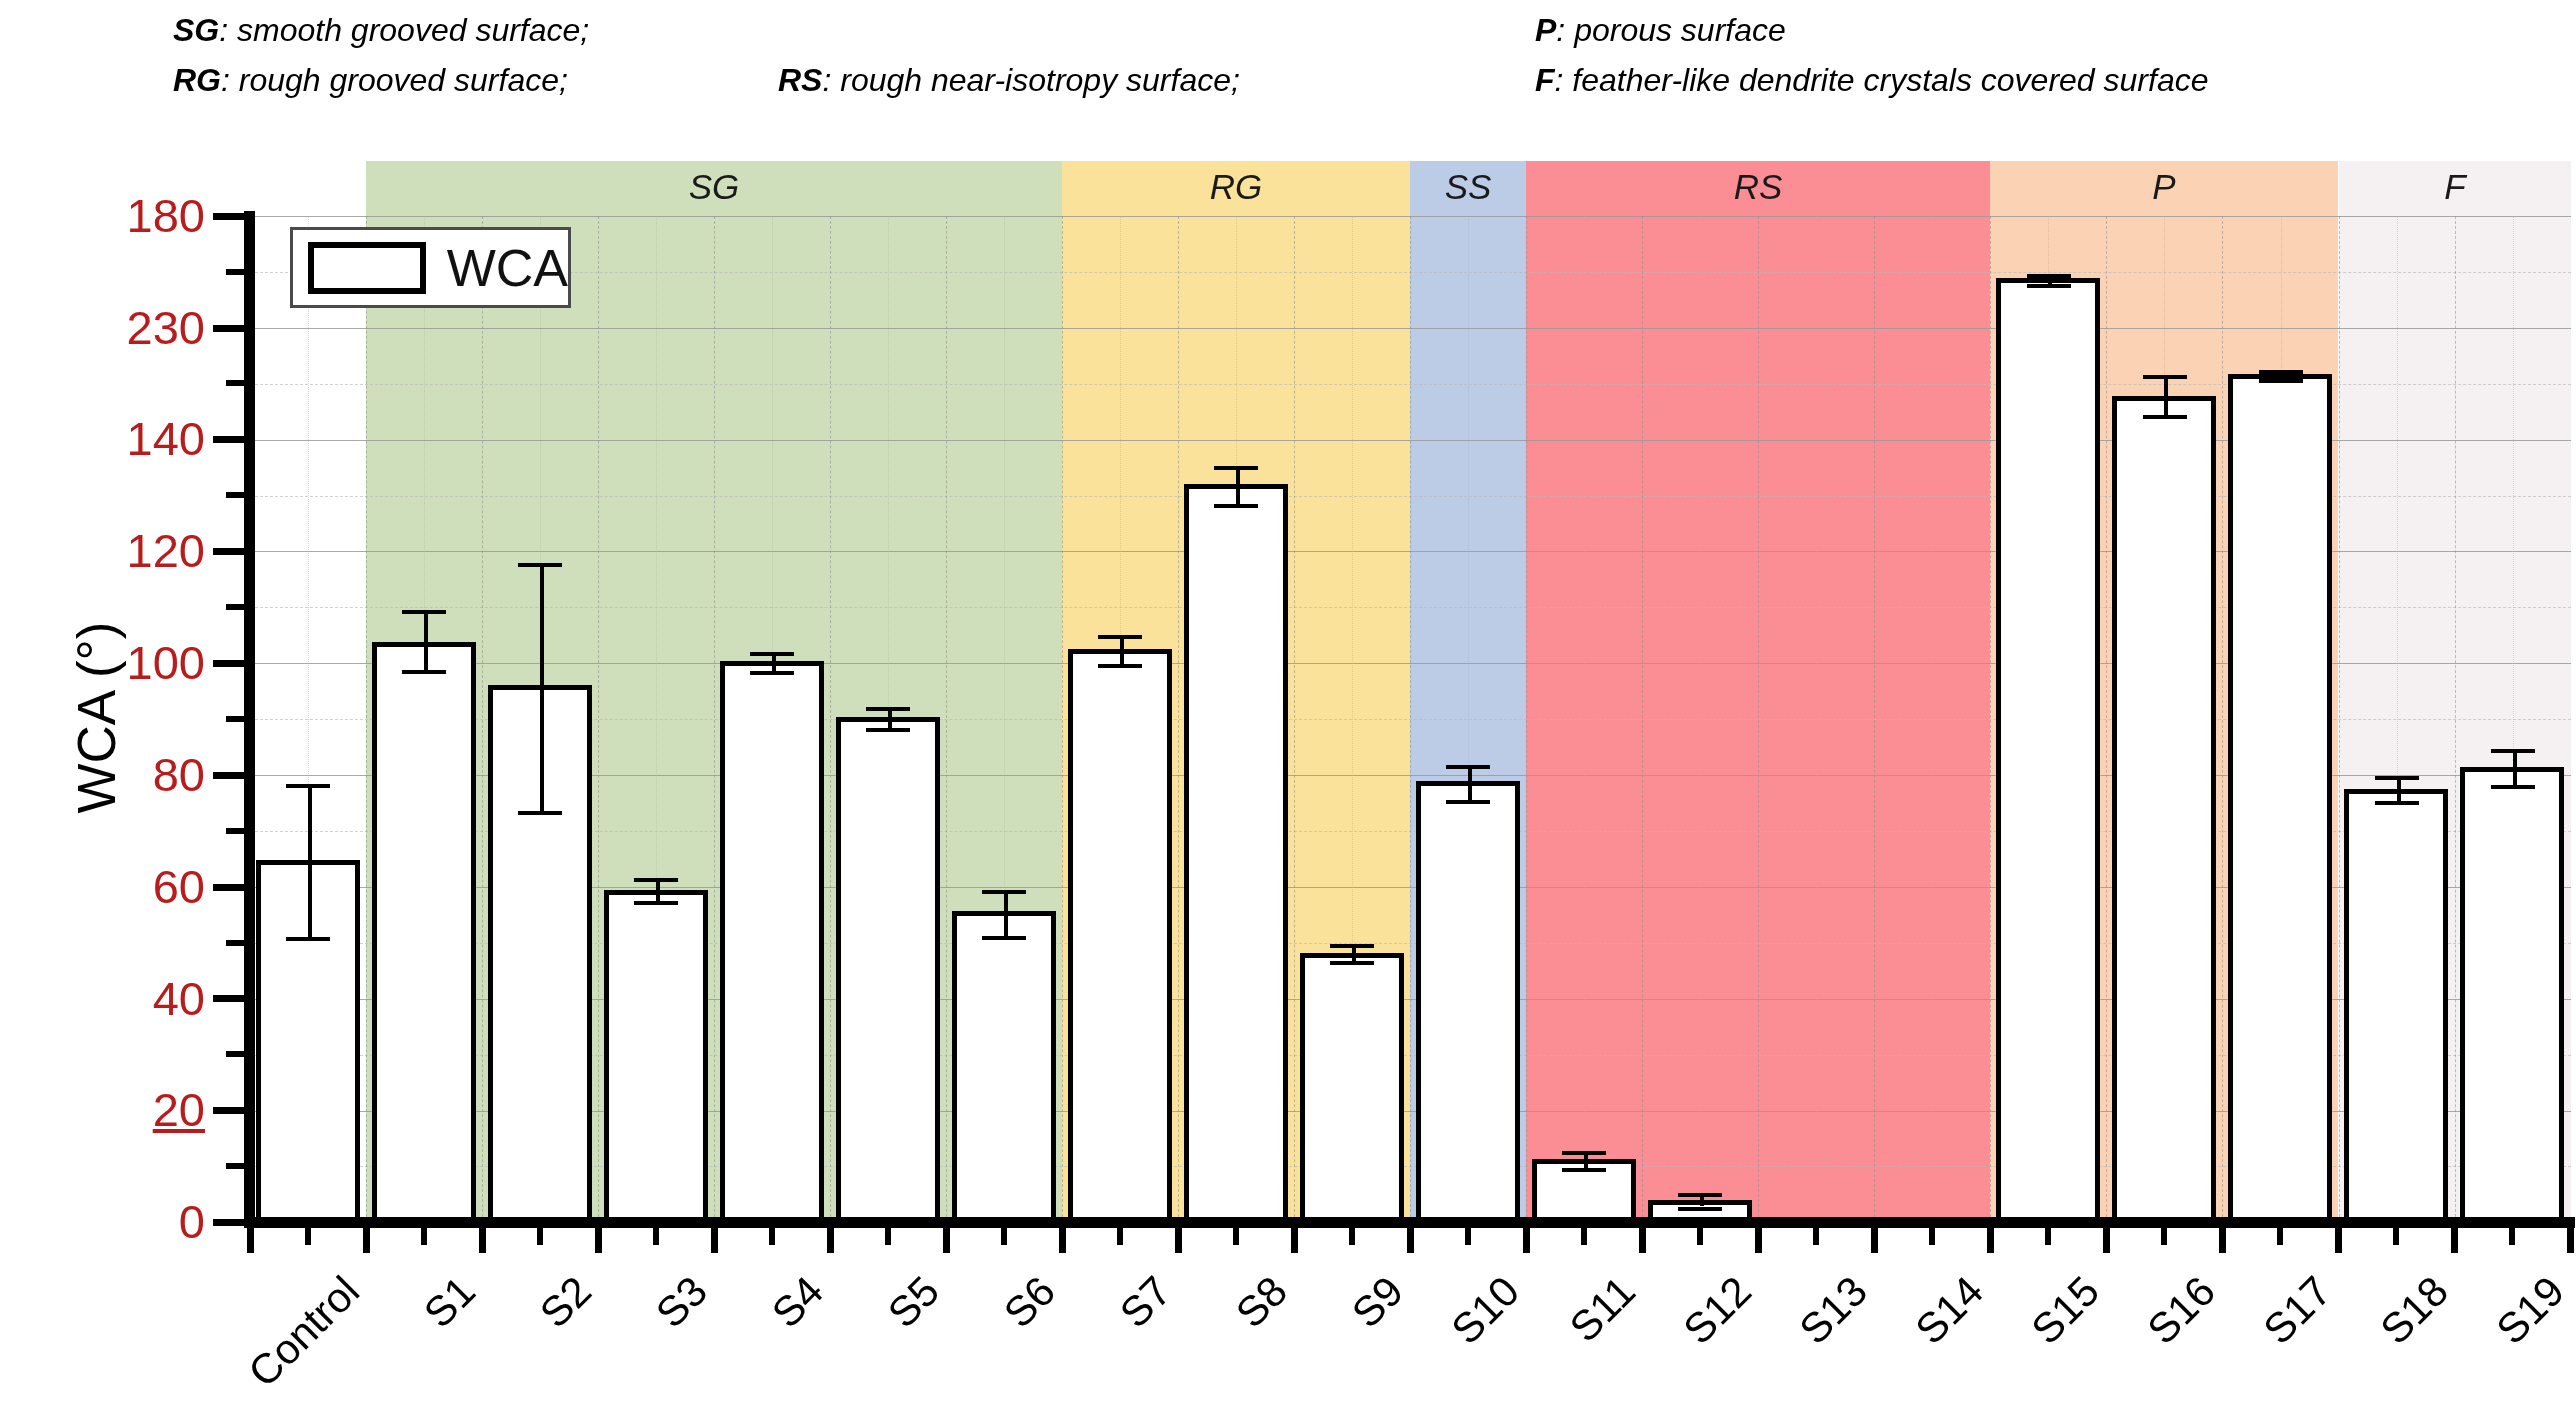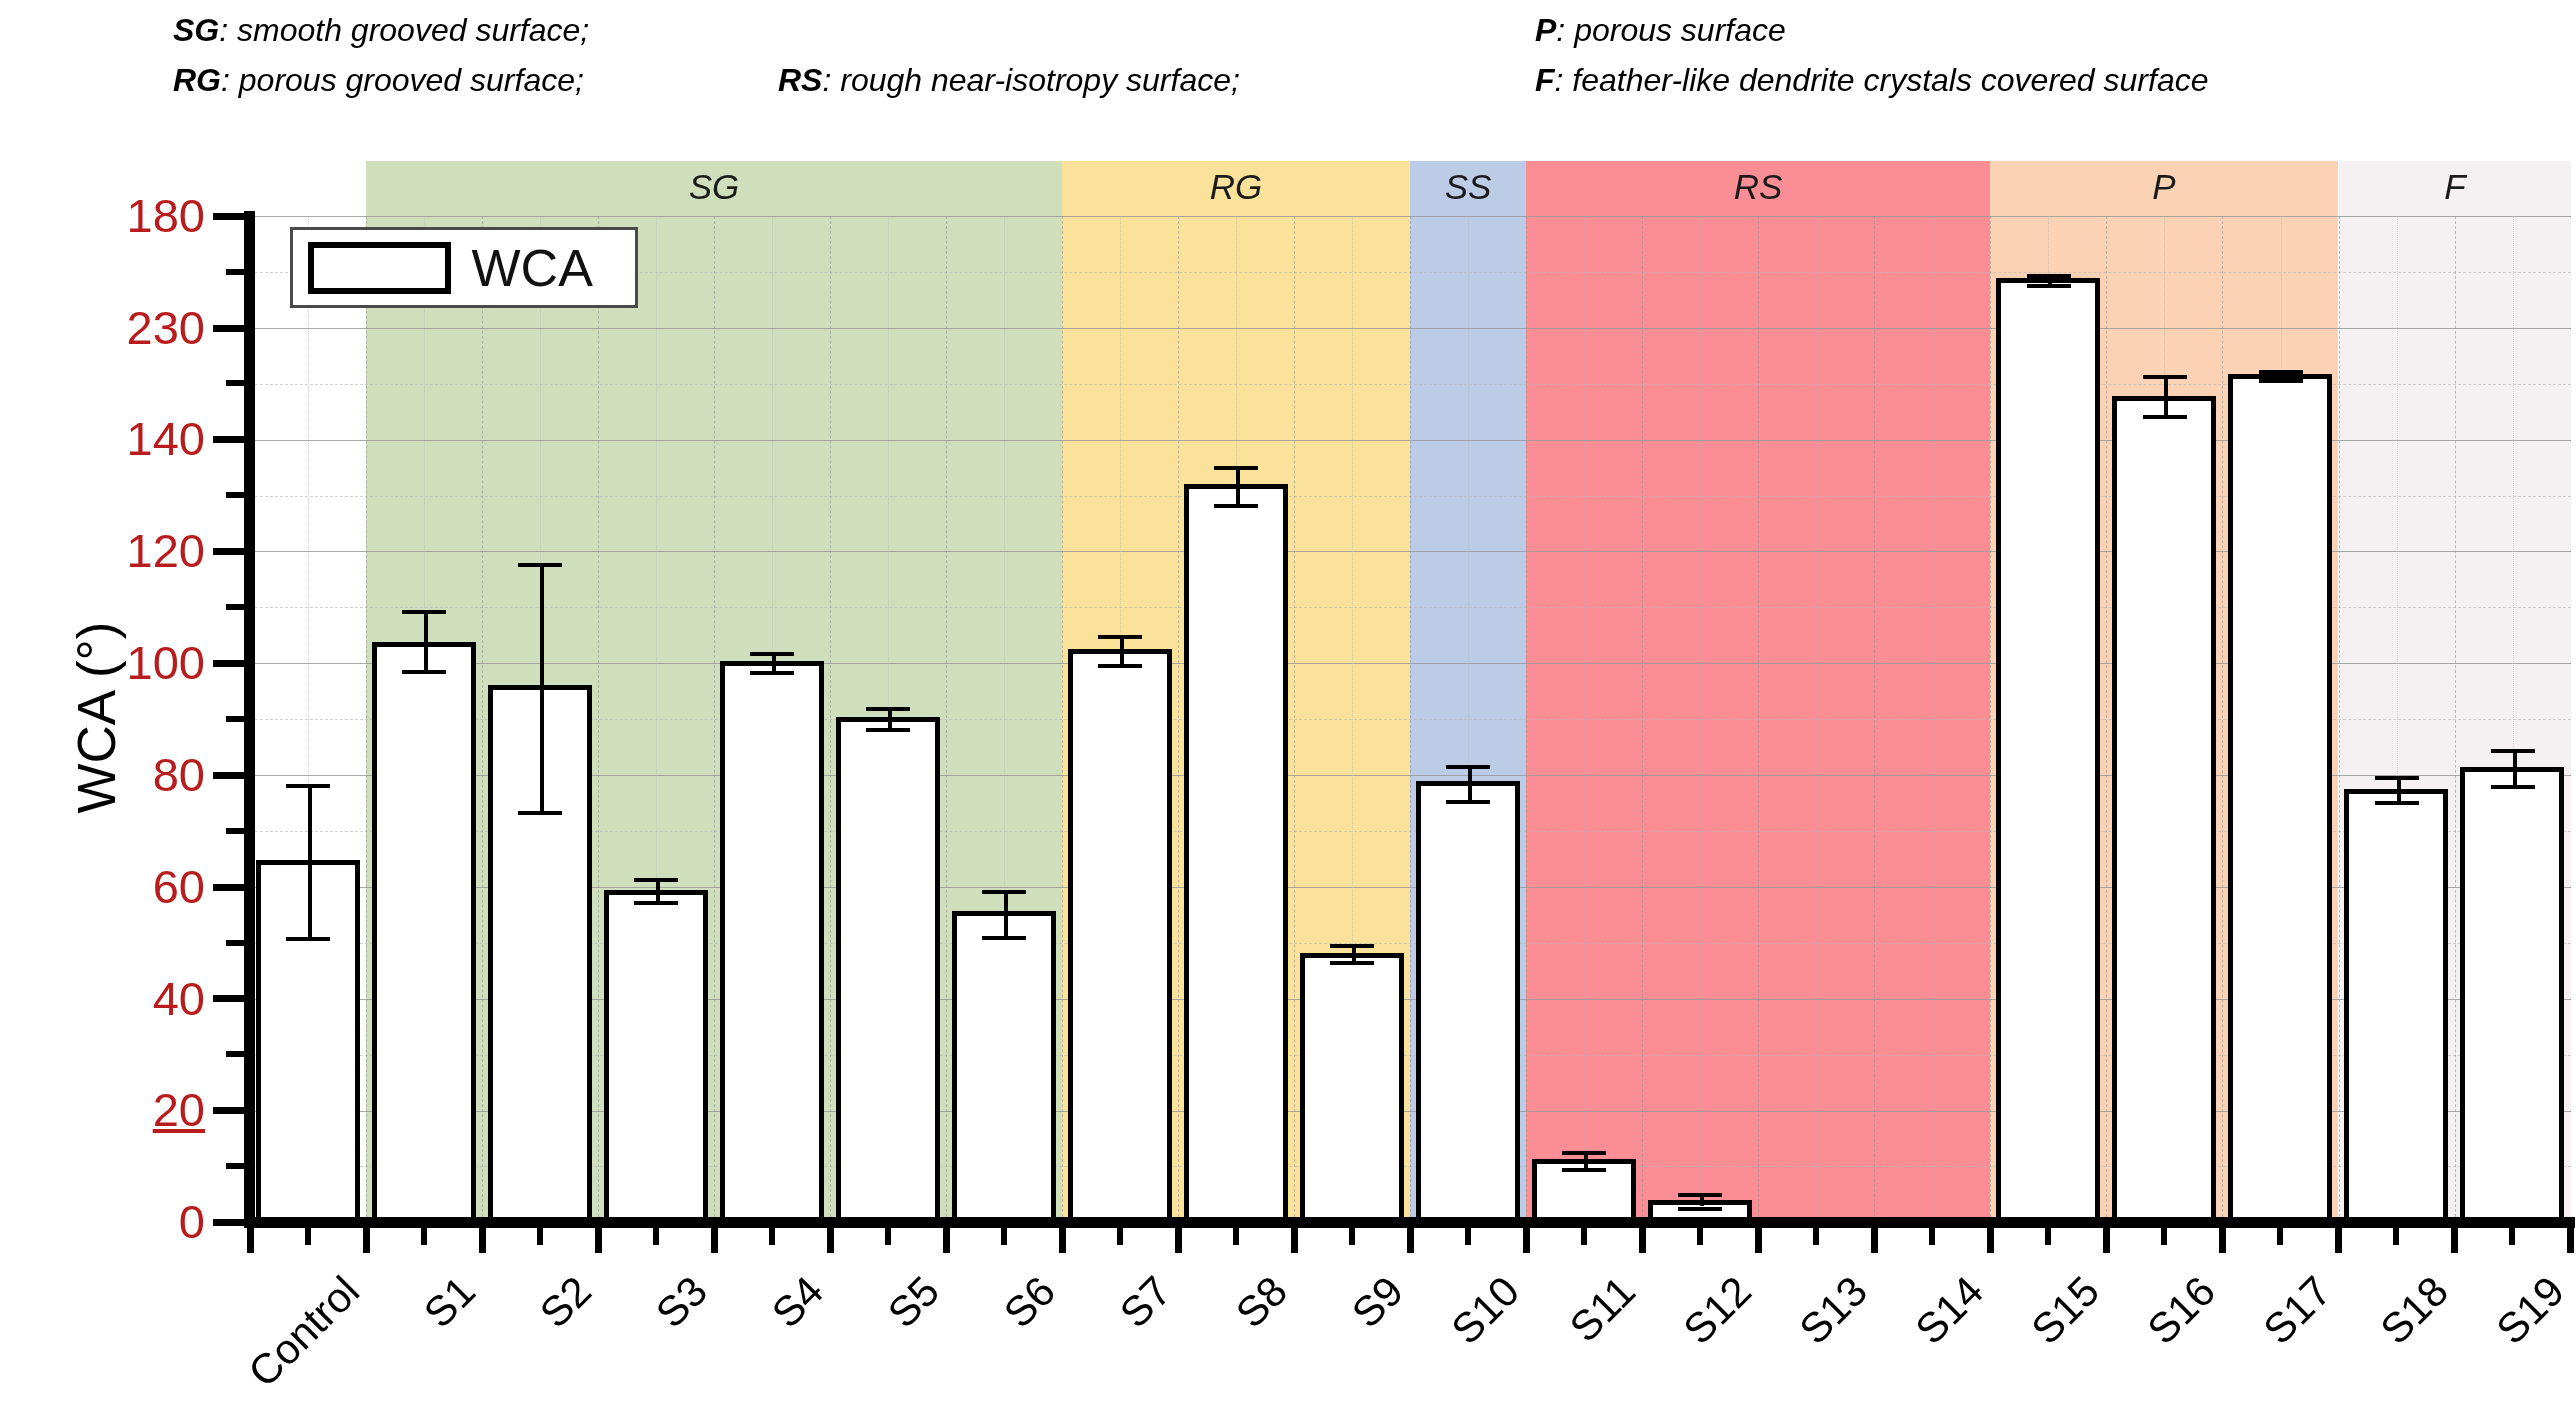--- a/index.html
+++ b/index.html
@@ -51,38 +51,38 @@
   .xtick-major{position:absolute;width:7.3px;height:27px;background:#000;}
   .xtick-minor{position:absolute;width:6.4px;height:19.3px;background:#000;}
 
   .xlab{position:absolute;font-size:42px;color:#000;white-space:nowrap;
         transform:rotate(-45deg);transform-origin:right top;text-align:right;}
 
   .ytitle{position:absolute;font-size:53px;color:#000;white-space:nowrap;
           transform:rotate(-90deg);transform-origin:center center;}
 
   
-  .legendbox{position:absolute;left:290px;top:227px;width:348px;height:81px;
+  .legendbox{position:absolute;left:290px;top:227px;width:281px;height:81px;
              background:#ffffff;border:3.2px solid #4a4a4a;box-sizing:border-box;
              display:flex;align-items:center;padding-left:14.5px;}
   .legendswatch{width:143px;height:52px;background:#fff;border:6.4px solid #000;box-sizing:border-box;}
   .legendtext{margin-left:21px;font-size:52px;color:#111;line-height:52px;}
 </style>
 </head>
 <body>
 
 <div id="root">
 
   <div class="keyblock">
     <div class="keyrow r1">
       <div class="keycell kc-a"><b>SG</b><span>: smooth grooved surface;</span></div>
       <div class="keycell kc-c"><b>P</b><span>: porous surface</span></div>
     </div>
     <div class="keyrow r2">
-      <div class="keycell kc-a"><b>RG</b><span>: porous grooved surface;</span></div>
+      <div class="keycell kc-a"><b>RG</b><span>: rough grooved surface;</span></div>
       <div class="keycell kc-c"><b>F</b><span>: feather-like dendrite crystals covered surface</span></div>
       <div class="keycell kc-b"><b>RS</b><span>: rough near-isotropy surface;</span></div>
     </div>
   </div>
 
   <div class="bandlabels" id="band-labels">
       <div class="bandlabel" style="left: 116px; width: 696px; background: rgb(207, 223, 188);">SG</div>
       <div class="bandlabel" style="left: 812px; width: 348px; background: rgb(251, 226, 154);">RG</div>
       <div class="bandlabel" style="left: 1160px; width: 116px; background: rgb(188, 203, 230);">SS</div>
       <div class="bandlabel" style="left: 1276px; width: 464px; background: rgb(251, 141, 149);">RS</div>

